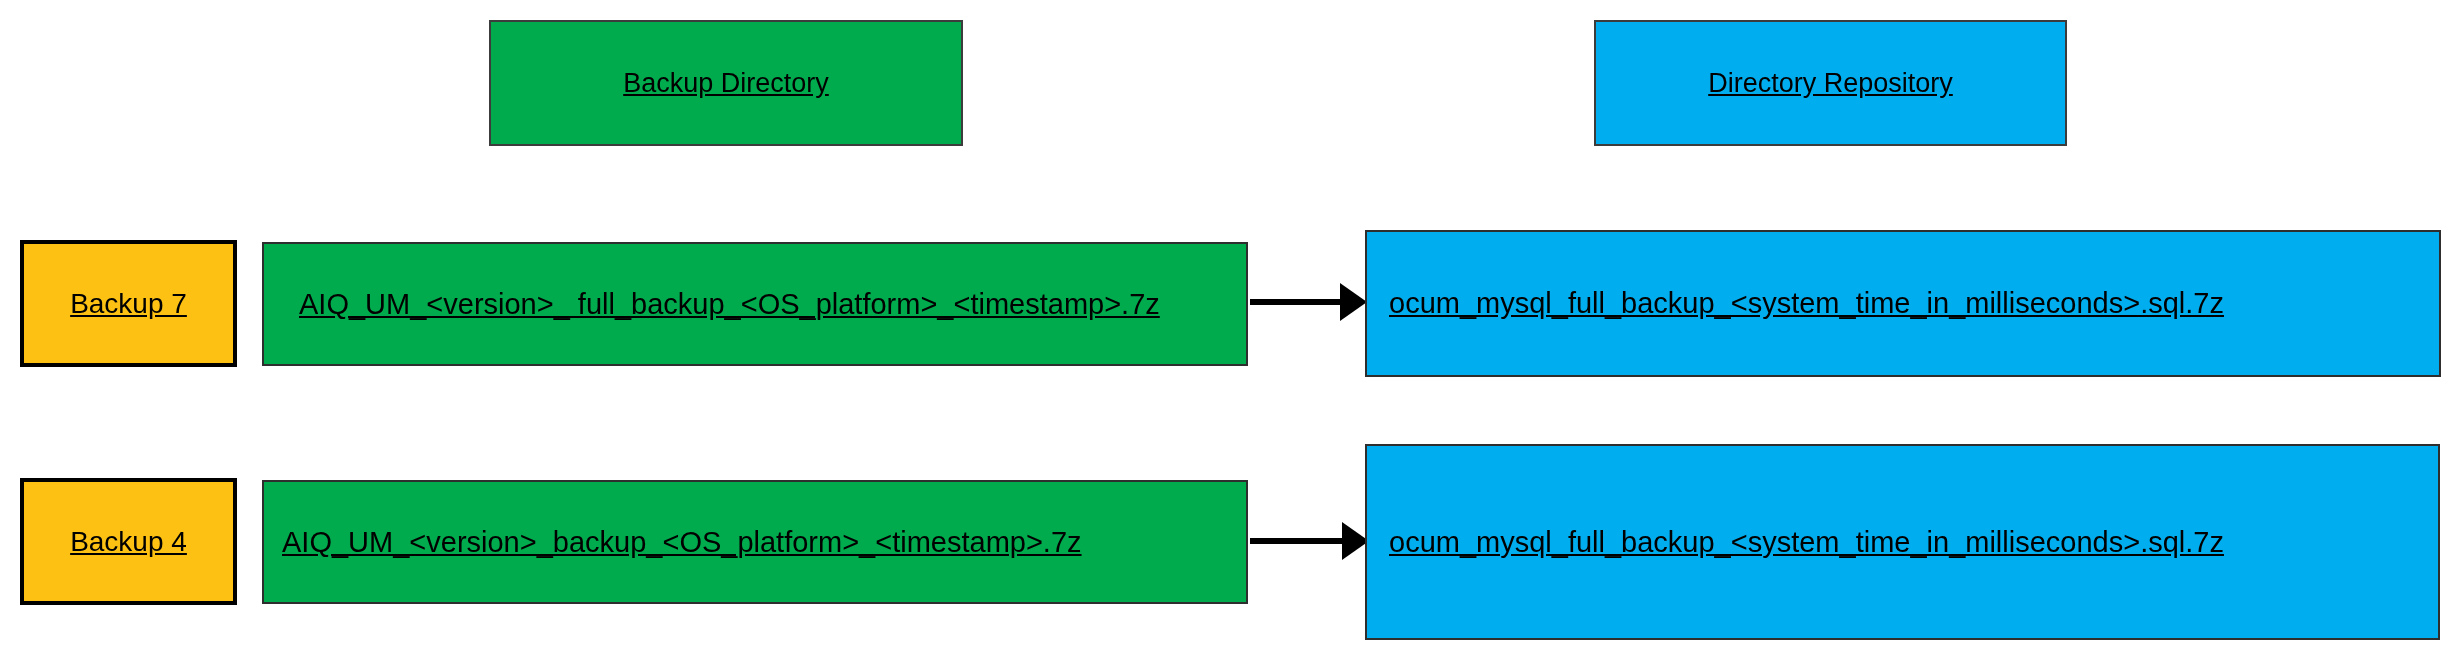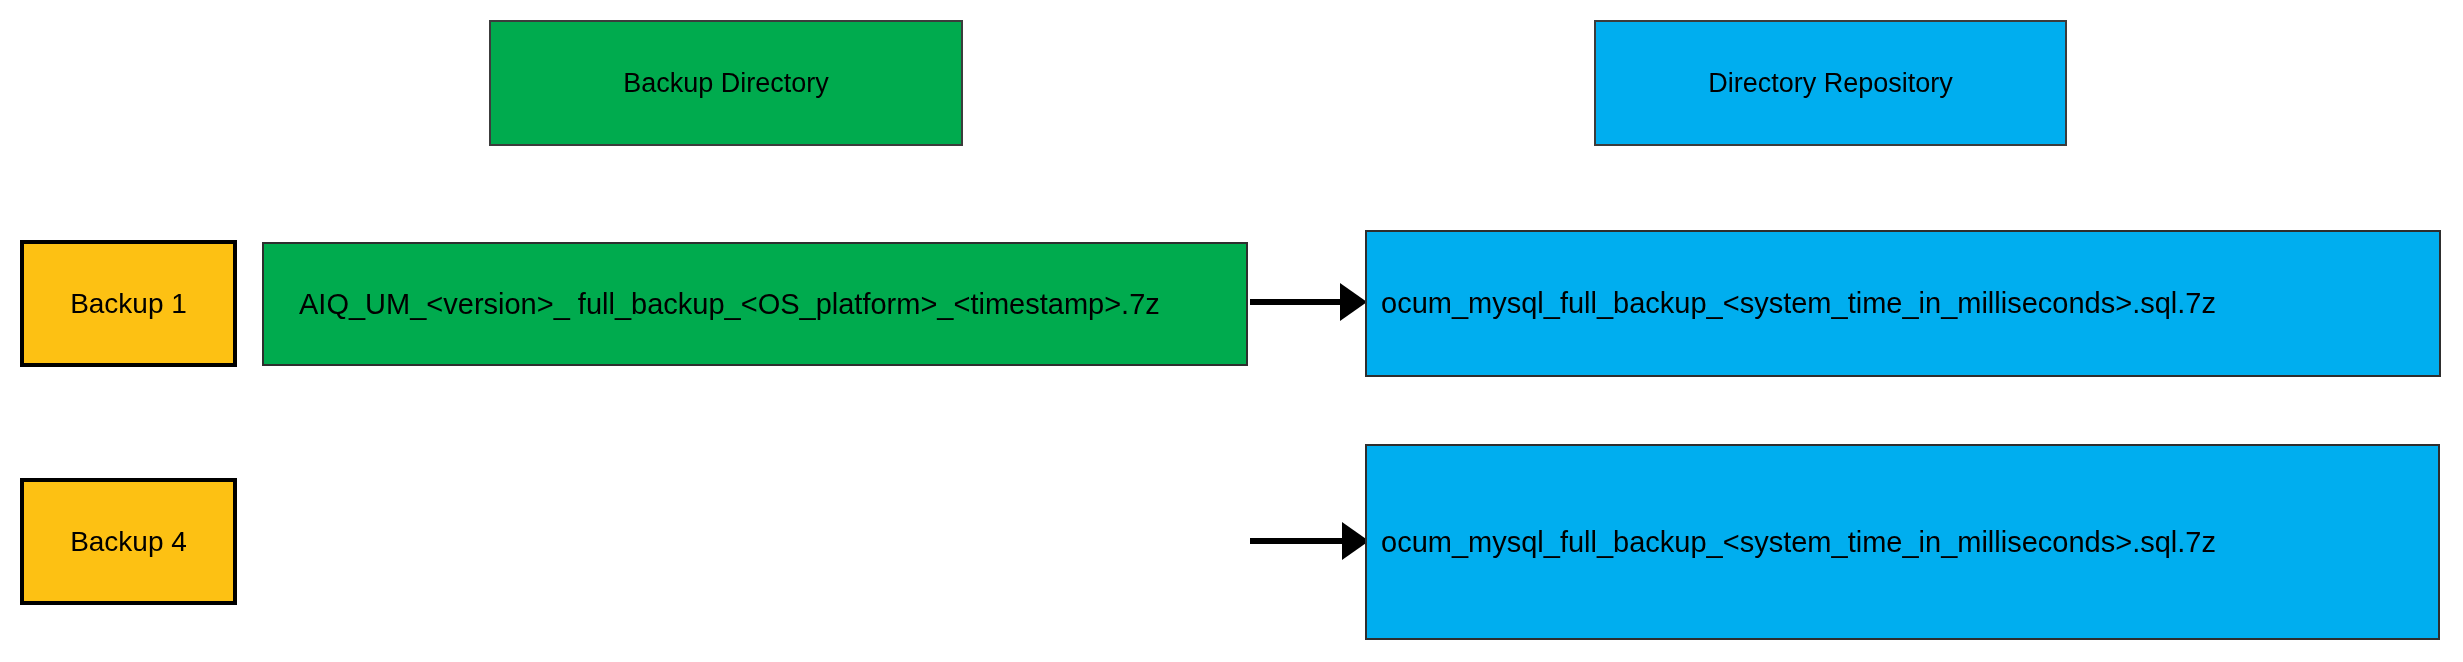--- a/index.html
+++ b/index.html
@@ -14,20 +14,21 @@
     height: 662px;
     background: #ffffff;
     overflow: hidden;
     color: #000000;
   }
   .box {
     position: absolute;
     box-sizing: border-box;
     display: flex;
     align-items: center;
+    text-decoration: underline;
   }
   .header-box {
     border: 2px solid #3c3c3c;
     justify-content: center;
     font-size: 27px;
     text-align: center;
   }
   .green-fill  { background: #00ab4e; }
   .blue-fill   { background: #00aeef; }
   .yellow-fill { background: #fdc113; }
@@ -40,21 +41,21 @@
   .file-box {
     border: 2px solid #2e2e2e;
     font-size: 29px;
     padding-left: 18px;
     padding-right: 8px;
     white-space: nowrap;
   }
   .repo-box {
     border: 2px solid #2e2e2e;
     font-size: 29px;
-    padding-left: 14px;
+    padding-left: 22px;
     padding-right: 8px;
     white-space: nowrap;
   }
   .repo-box.multi {
     flex-direction: column;
     align-items: flex-start;
     justify-content: center;
     gap: 42px;
   }
   .arrow-shaft {
@@ -94,40 +95,43 @@
 
   <div class="box header-box green-fill" id="hdr-backup-dir">
     <span>Backup Directory</span>
   </div>
 
   <div class="box header-box blue-fill" id="hdr-db-repo">
     <span>Directory Repository</span>
   </div>
 
   <div class="box label-box yellow-fill" id="b1-label">
-    <span>Backup 1</span>
+    <span>Backup 7</span>
   </div>
 
   <div class="box file-box green-fill" id="b1-file">
     <span>AIQ_UM_&lt;version&gt;_ full_backup_&lt;OS_platform&gt;_&lt;timestamp&gt;.7z</span>
   </div>
 
   <div>
     <div class="arrow-shaft" id="b1-shaft"></div>
     <div class="arrow-head" id="b1-head"></div>
   </div>
 
   <div class="box repo-box blue-fill" id="b1-repo">
     <span>ocum_mysql_full_backup_&lt;system_time_in_milliseconds&gt;.sql.7z</span>
   </div>
 
   <div class="box label-box yellow-fill" id="b2-label">
     <span>Backup 4</span>
   </div>
 
+  <div class="box file-box green-fill" id="b2-file">
+    <span>AIQ_UM_&lt;version&gt;_backup_&lt;OS_platform&gt;_&lt;timestamp&gt;.7z</span>
+  </div>
 
   <div>
     <div class="arrow-shaft" id="b2-shaft"></div>
     <div class="arrow-head" id="b2-head"></div>
   </div>
 
   <div class="box repo-box blue-fill multi" id="b2-repo">
     <span>ocum_mysql_full_backup_&lt;system_time_in_milliseconds&gt;.sql.7z</span>
   </div>
 

